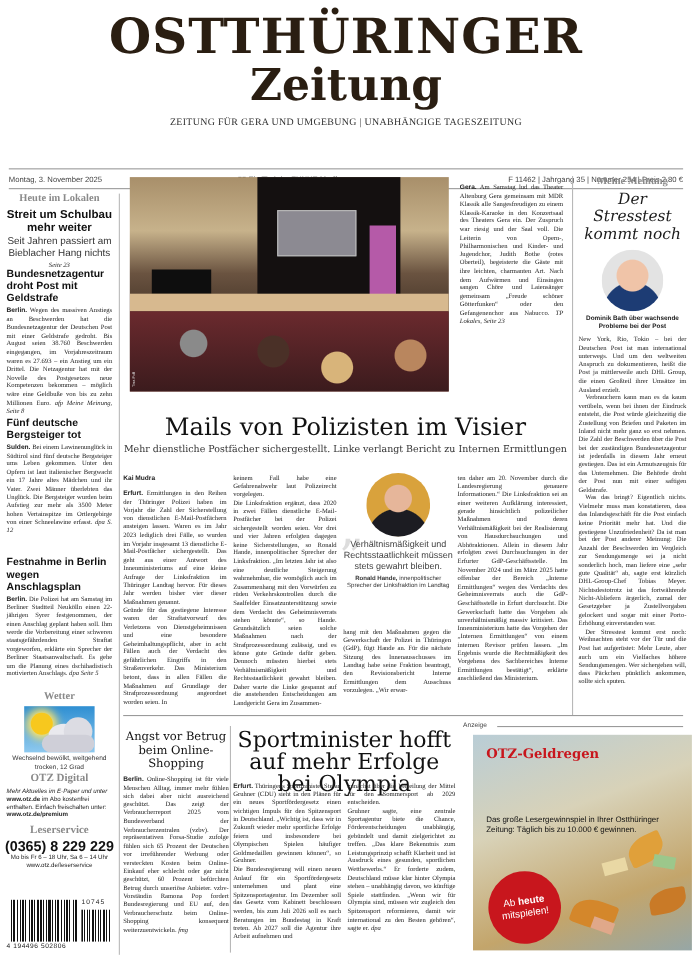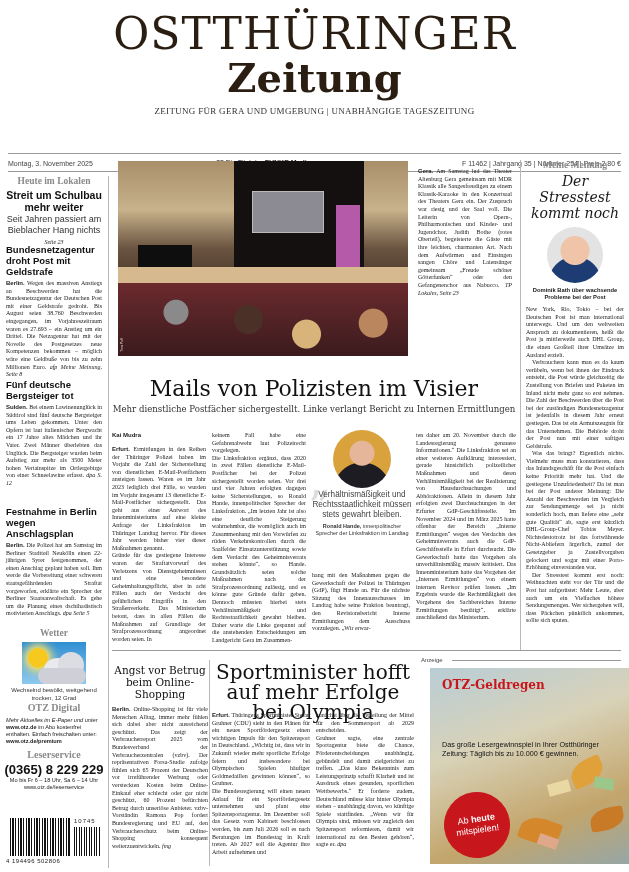--- a/index.html
+++ b/index.html
@@ -1,18 +1,18 @@
 <!DOCTYPE html>
 <html><head>
 <meta charset="utf-8">
 <style>
 *{box-sizing:border-box;margin:0;padding:0}
 body{width:629px;height:872px;background:#fff;font-family:"Liberation Serif",serif;color:#1a1a1a;position:relative;overflow:hidden}
 .abs{position:absolute}
-.mast1{left:0;top:10px;width:629px;text-align:center;font-family:"DejaVu Serif",serif;font-weight:normal;font-size:44px;letter-spacing:1px;color:#2a1e12;line-height:48px}
+.mast1{left:0;top:10px;width:629px;text-align:center;font-family:"DejaVu Serif",serif;font-weight:bold;font-size:44px;letter-spacing:1px;color:#2a1e12;line-height:48px}
 .mast2{left:0;top:56px;width:629px;text-align:center;font-family:"DejaVu Serif",serif;font-weight:bold;font-size:40px;color:#2a1e12;line-height:44px}
 .tagline{left:0;top:106px;width:629px;text-align:center;font-size:9px;letter-spacing:.3px;color:#333}
 .rule{height:1px;background:#9a9a9a}
 .infobar{left:8px;top:156px;width:613px;height:14px;font-family:"Liberation Sans",sans-serif;font-size:7px;color:#444;display:flex;justify-content:space-between;align-items:center}
 .infobar .mid{font-weight:normal;color:#222}
 .infobar .mid b{font-weight:bold}
 .sans{font-family:"Liberation Sans",sans-serif}
 .kick{font-family:Liberation Serif, serif;font-weight:bold;color:#8a8a8a;font-size:9.5px;text-align:center}
 .hs{font-family:"Liberation Sans",sans-serif;font-weight:bold;font-size:11px;line-height:12px;color:#111}
 .body{font-size:6px;line-height:7.6px;text-align:justify;color:#222;hyphens:auto}

